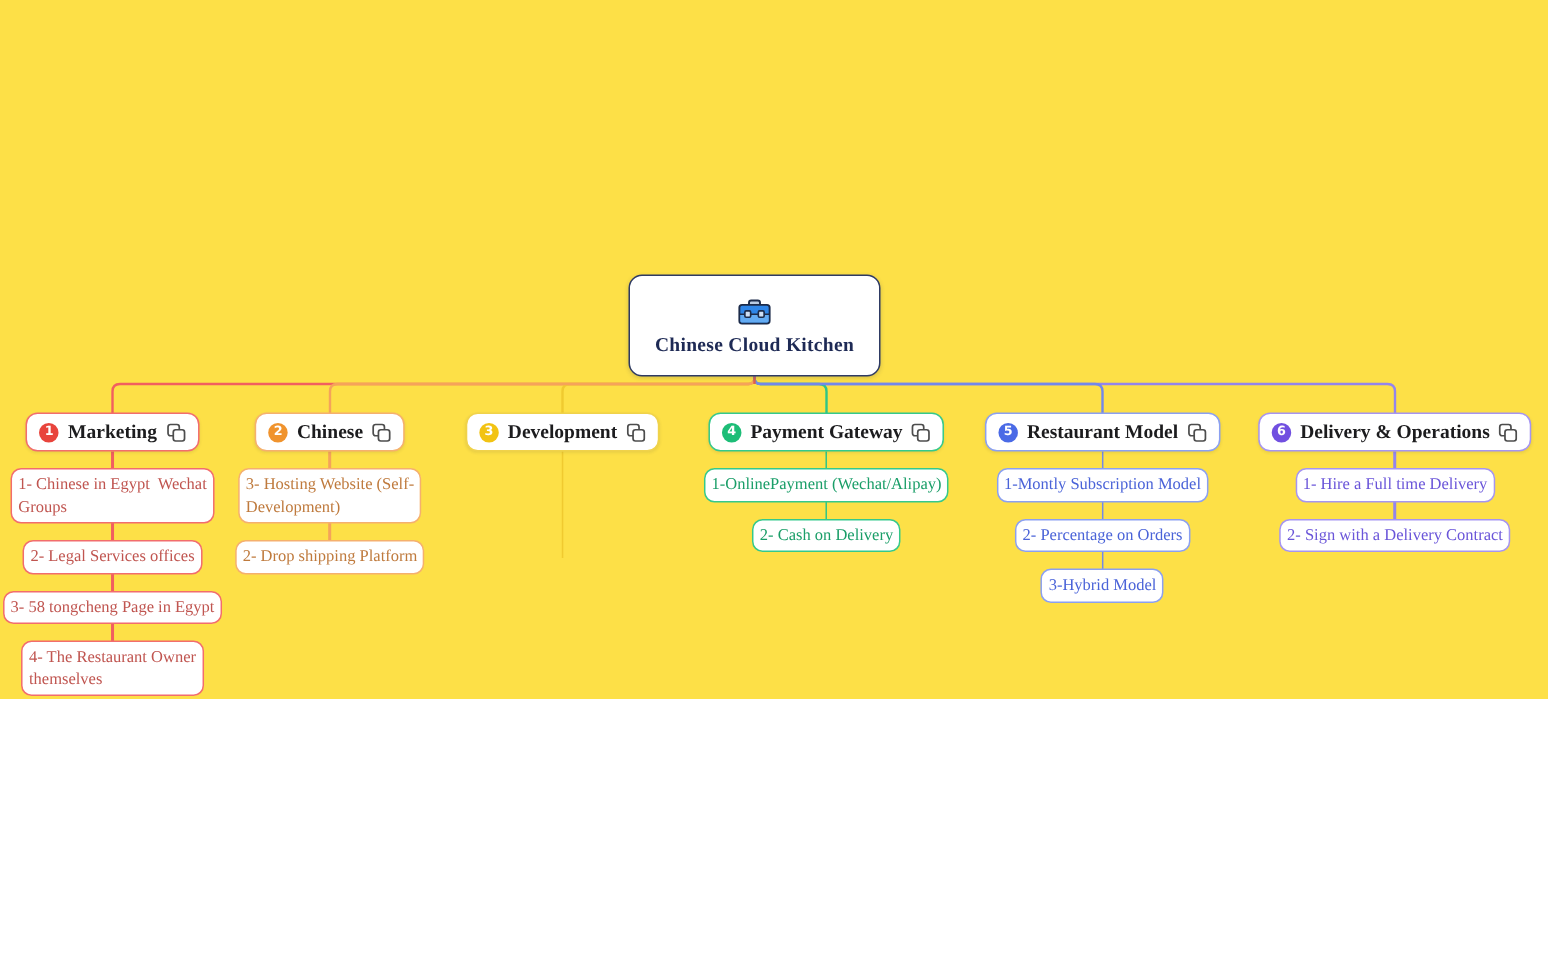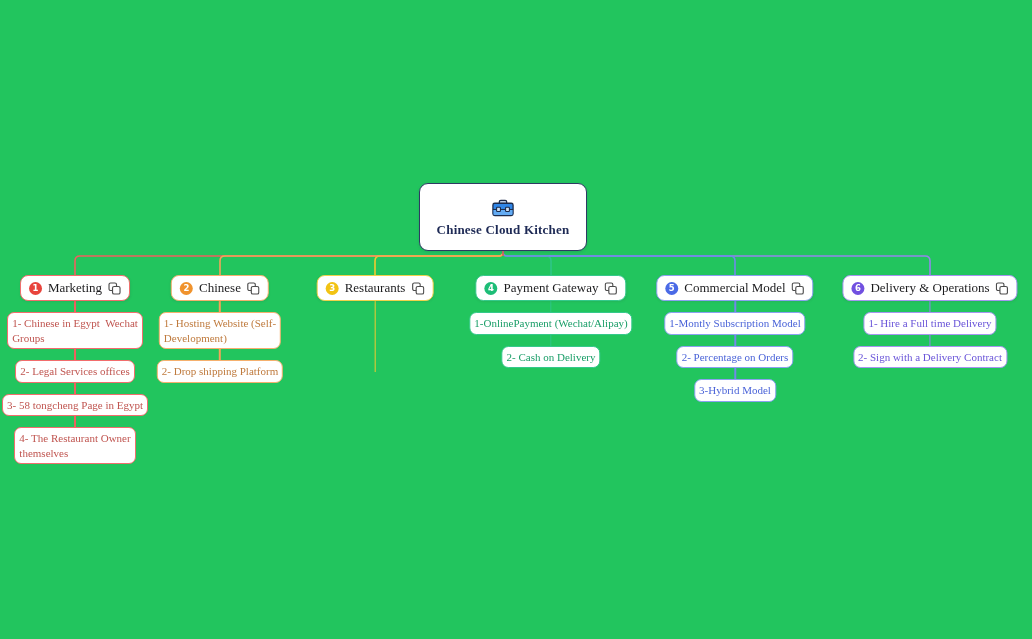--- a/index.html
+++ b/index.html
@@ -1,17 +1,17 @@
 <!DOCTYPE html>
 <html><head>
 <meta charset="utf-8">
 <style>
   html,body{margin:0;padding:0;background:#fff;}
   #canvas{
-    position:relative;width:1032px;height:639px;background:#22c55e;
+    position:relative;width:1032px;height:466px;background:#fde047;
     font-family:"Liberation Serif","DejaVu Serif",serif;overflow:hidden;
   }
   #rails{position:absolute;left:0;top:0;z-index:0;}
   
   .root{
     position:absolute;left:419px;top:183px;width:168px;height:68px;box-sizing:border-box;
     background:#fff;border:1.6px solid #2e3a63;border-radius:9px;z-index:2;
     display:flex;flex-direction:column;align-items:center;justify-content:center;gap:3px;
     box-shadow:0 1px 3px rgba(40,50,90,.18);
   }
@@ -20,21 +20,21 @@
   .branch{
     position:absolute;top:275px;display:flex;flex-direction:column;align-items:center;gap:11px;
     transform:translateX(-50%);z-index:1;
   }
   .vline{position:absolute;width:1.6px;left:calc(50% - .8px);z-index:0;}
   .topic{
     position:relative;z-index:1;background:#fff;border:1.5px solid;border-radius:8px;
     display:flex;align-items:center;gap:6px;padding:4px 8px;white-space:nowrap;
     box-shadow:0 1px 2px rgba(60,60,60,.10);
   }
-  .tlabel{font-size:13px;font-weight:normal;color:#1c1c1e;}
+  .tlabel{font-size:13px;font-weight:bold;color:#1c1c1e;}
   .badge{
     width:13px;height:13px;border-radius:50%;color:#fff;flex:0 0 auto;
     display:flex;align-items:center;justify-content:center;
     font-family:"DejaVu Sans","Liberation Sans",sans-serif;font-size:8.5px;font-weight:bold;
   }
   .copy{flex:0 0 auto;display:block;}
   .child{
     position:relative;z-index:1;background:#fff;border:1.3px solid;border-radius:7px;
     padding:3px 4px;font-size:11px;line-height:1.32;white-space:pre-wrap;
     width:max-content;max-width:170px;text-align:left;
@@ -87,29 +87,29 @@
     <div class="branch" style="left:220px">
       <div class="vline" style="background:#f5a35a;top:26px;height:70.5px"></div>
       <div class="topic" style="border-color:#f5b06e">
         <span class="badge" style="background:#f0932d">2</span>
         <span class="tlabel">Chinese</span>
         <svg class="copy" width="13" height="13" viewBox="0 0 13 13">
           <rect x="1" y="1" width="7.5" height="7.5" rx="1.6" fill="none" stroke="#4d4d4d" stroke-width="1.15"></rect>
           <rect x="4.5" y="4.5" width="7.5" height="7.5" rx="1.6" fill="#ffffff" stroke="#4d4d4d" stroke-width="1.15"></rect>
         </svg>
       </div>
-      <div class="child" style="border-color:#f5b06e;color:#bf7a3d">1- Hosting Website (Self-
+      <div class="child" style="border-color:#f5b06e;color:#bf7a3d">3- Hosting Website (Self-
 Development)</div>
       <div class="child" style="border-color:#f5b06e;color:#bf7a3d">2- Drop shipping Platform</div>
     </div>
     <div class="branch" style="left:375px">
       <div class="vline" style="background:#f0ca30;top:26px;height:71px"></div>
       <div class="topic" style="border-color:#f0d24a">
         <span class="badge" style="background:#f2c313">3</span>
-        <span class="tlabel">Restaurants</span>
+        <span class="tlabel">Development</span>
         <svg class="copy" width="13" height="13" viewBox="0 0 13 13">
           <rect x="1" y="1" width="7.5" height="7.5" rx="1.6" fill="none" stroke="#4d4d4d" stroke-width="1.15"></rect>
           <rect x="4.5" y="4.5" width="7.5" height="7.5" rx="1.6" fill="#ffffff" stroke="#4d4d4d" stroke-width="1.15"></rect>
         </svg>
       </div>
     </div>
     <div class="branch" style="left:551px">
       <div class="vline" style="background:#2fc587;top:26px;height:56.5px"></div>
       <div class="topic" style="border-color:#35c98b">
         <span class="badge" style="background:#1dbd77">4</span>
@@ -119,21 +119,21 @@
           <rect x="4.5" y="4.5" width="7.5" height="7.5" rx="1.6" fill="#ffffff" stroke="#4d4d4d" stroke-width="1.15"></rect>
         </svg>
       </div>
       <div class="child" style="border-color:#35c98b;color:#1a9e68">1-OnlinePayment (Wechat/Alipay)</div>
       <div class="child" style="border-color:#35c98b;color:#1a9e68">2- Cash on Delivery</div>
     </div>
     <div class="branch" style="left:735px">
       <div class="vline" style="background:#7288ea;top:26px;height:89.5px"></div>
       <div class="topic" style="border-color:#8ba0f1">
         <span class="badge" style="background:#4a6ae6">5</span>
-        <span class="tlabel">Commercial Model</span>
+        <span class="tlabel">Restaurant Model</span>
         <svg class="copy" width="13" height="13" viewBox="0 0 13 13">
           <rect x="1" y="1" width="7.5" height="7.5" rx="1.6" fill="none" stroke="#4d4d4d" stroke-width="1.15"></rect>
           <rect x="4.5" y="4.5" width="7.5" height="7.5" rx="1.6" fill="#ffffff" stroke="#4d4d4d" stroke-width="1.15"></rect>
         </svg>
       </div>
       <div class="child" style="border-color:#8ba0f1;color:#4a63d8">1-Montly Subscription Model</div>
       <div class="child" style="border-color:#8ba0f1;color:#4a63d8">2- Percentage on Orders</div>
       <div class="child" style="border-color:#8ba0f1;color:#4a63d8">3-Hybrid Model</div>
     </div>
     <div class="branch" style="left:930px">

